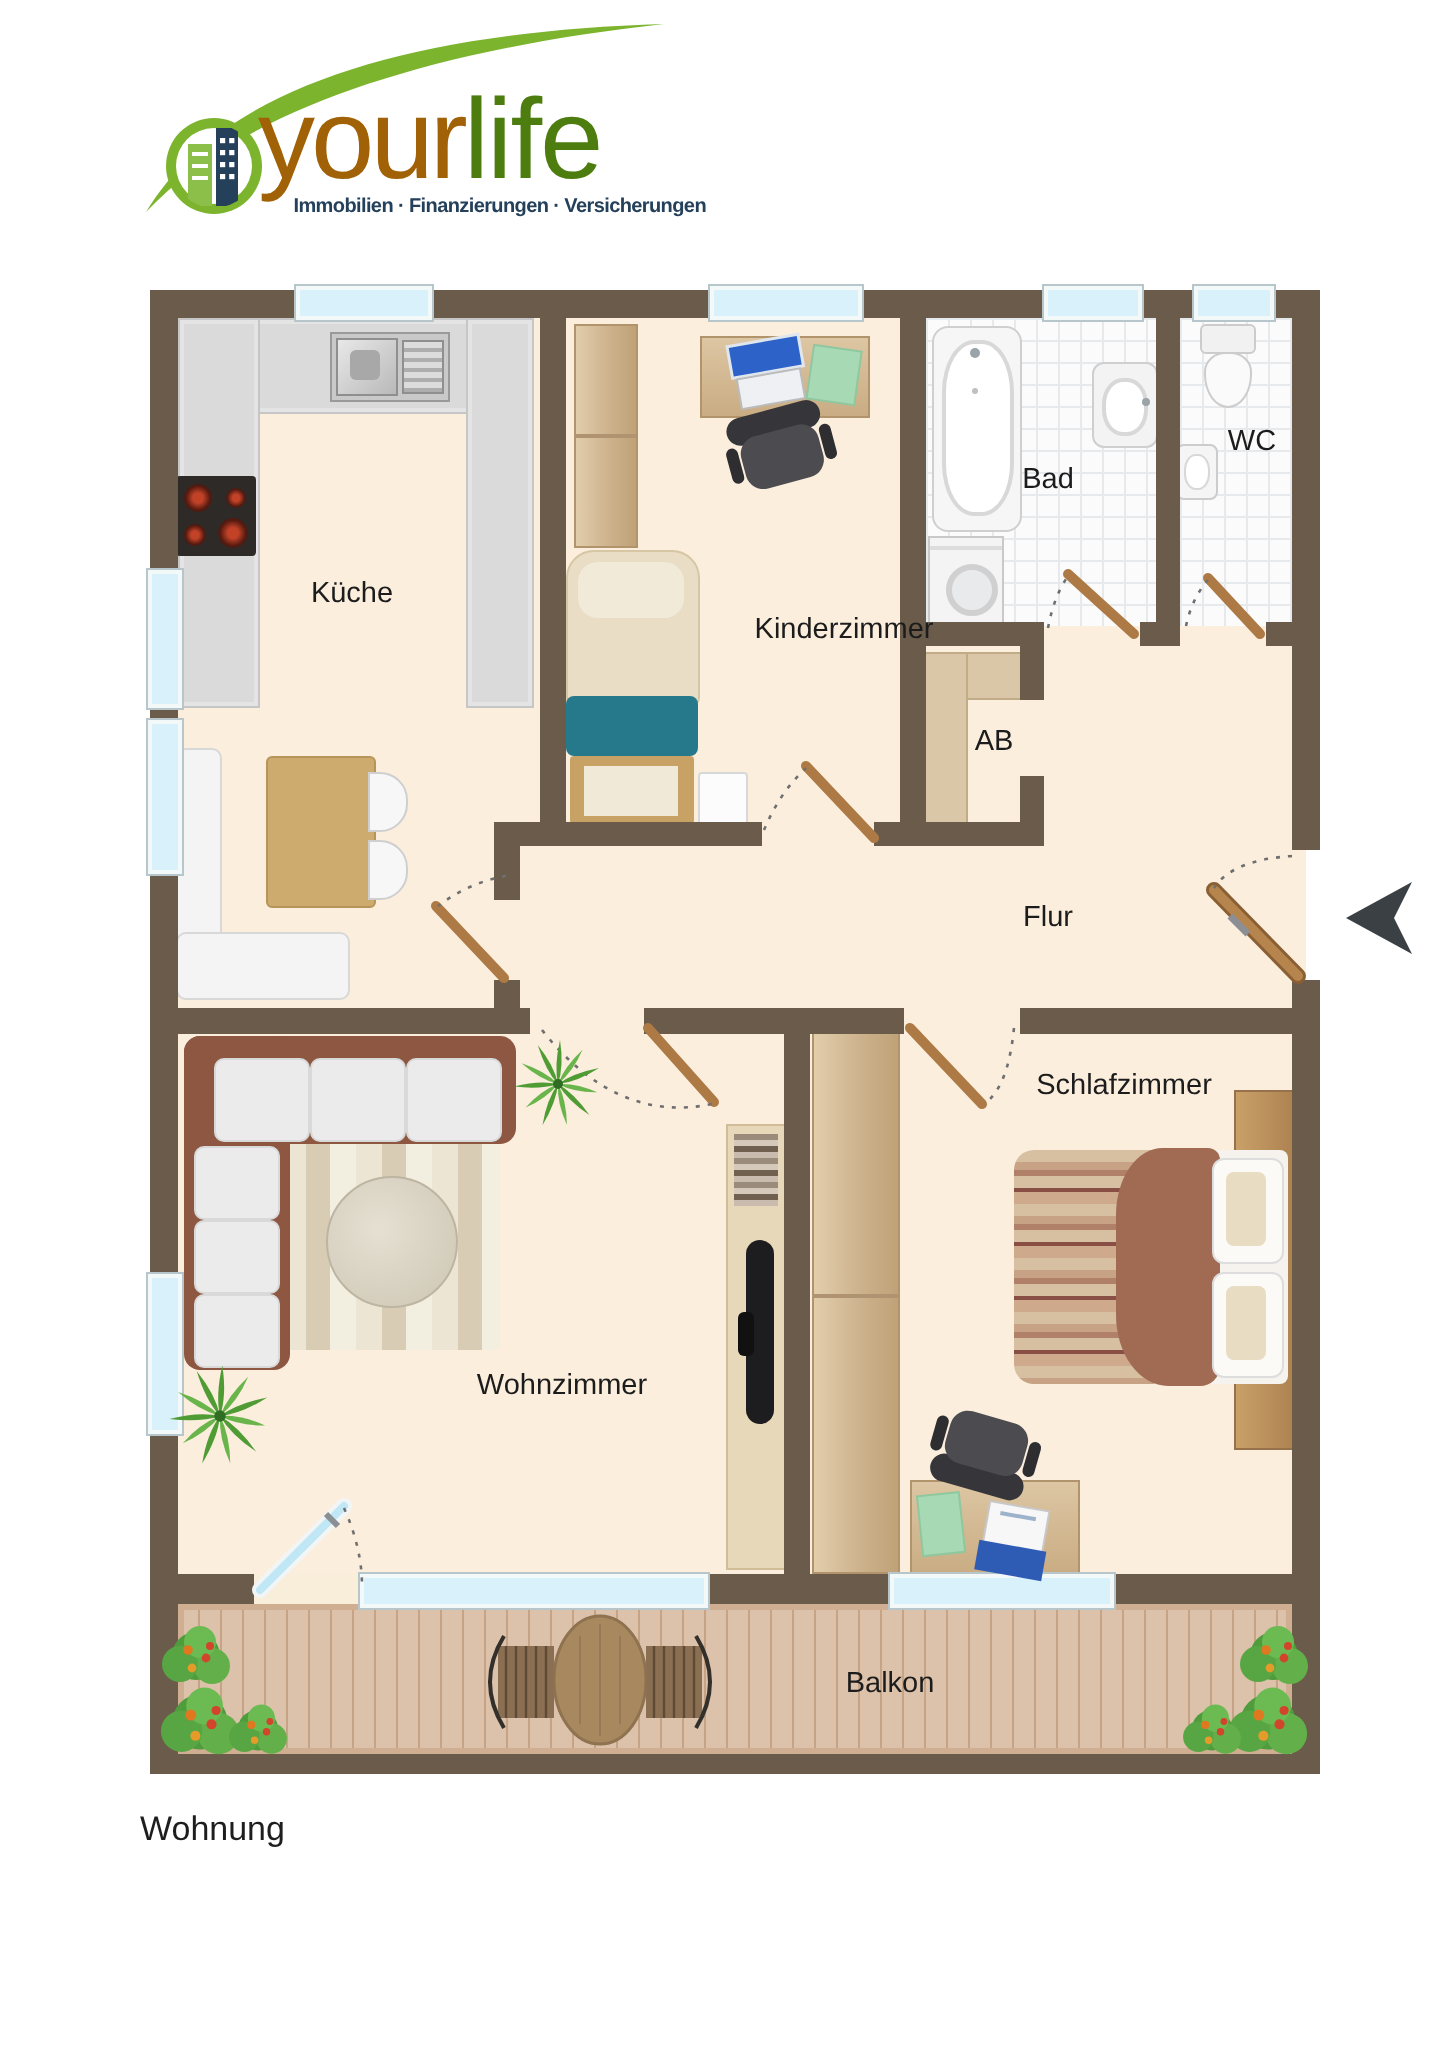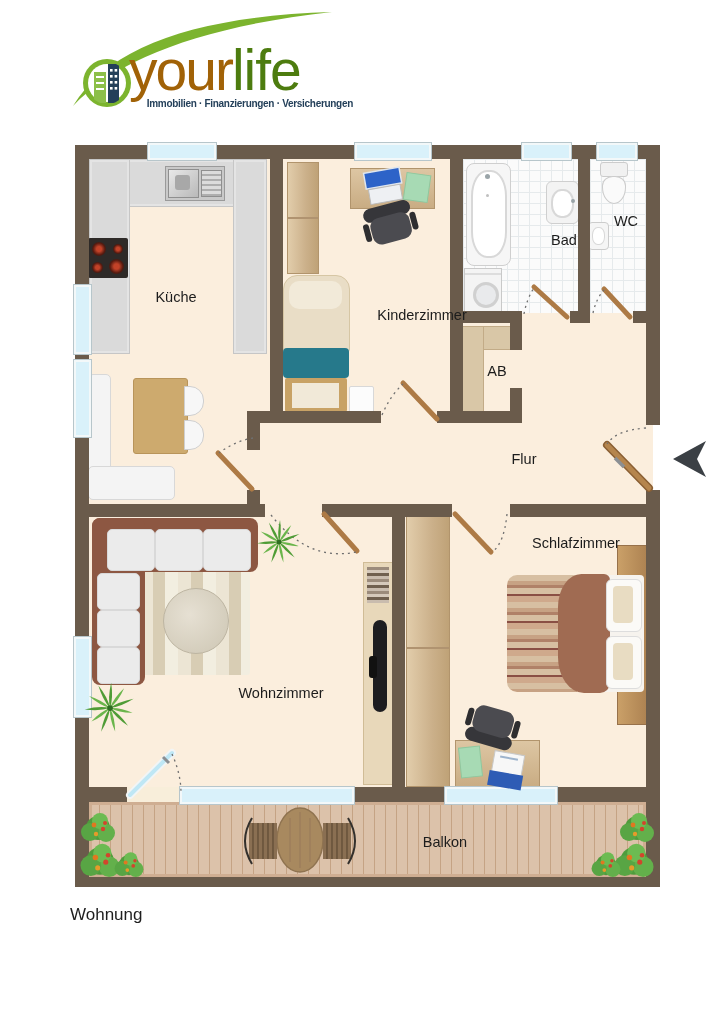--- a/index.html
+++ b/index.html
@@ -327,23 +327,23 @@
     <use href="#bush" transform="translate(129,865) scale(0.85)"></use>
     <use href="#bush" transform="translate(637,828)"></use>
     <use href="#bush" transform="translate(634,861) scale(1.15)"></use>
     <use href="#bush" transform="translate(606,865) scale(0.85)"></use>
 
     <polygon points="706,441 673,459 706,477 697,459" fill="#3b4045"></polygon>
   </svg>
 
   <div class="rlabel" style="left:176px;top:297px">Küche</div>
   <div class="rlabel" style="left:422px;top:315px">Kinderzimmer</div>
-  <div class="rlabel" style="left:564px;top:240px">Bad</div>
+  <div class="rlabel" style="left:524px;top:240px">Bad</div>
   <div class="rlabel" style="left:626px;top:221px">WC</div>
   <div class="rlabel" style="left:497px;top:371px">AB</div>
   <div class="rlabel" style="left:524px;top:459px">Flur</div>
   <div class="rlabel" style="left:281px;top:693px">Wohnzimmer</div>
-  <div class="rlabel" style="left:576px;top:543px">Schlafzimmer</div>
+  <div class="rlabel" style="left:562px;top:543px">Schlafzimmer</div>
   <div class="rlabel" style="left:445px;top:842px">Balkon</div>
 
   <div id="plan-title">Wohnung</div>
 
 </div>
 
 </body></html>

